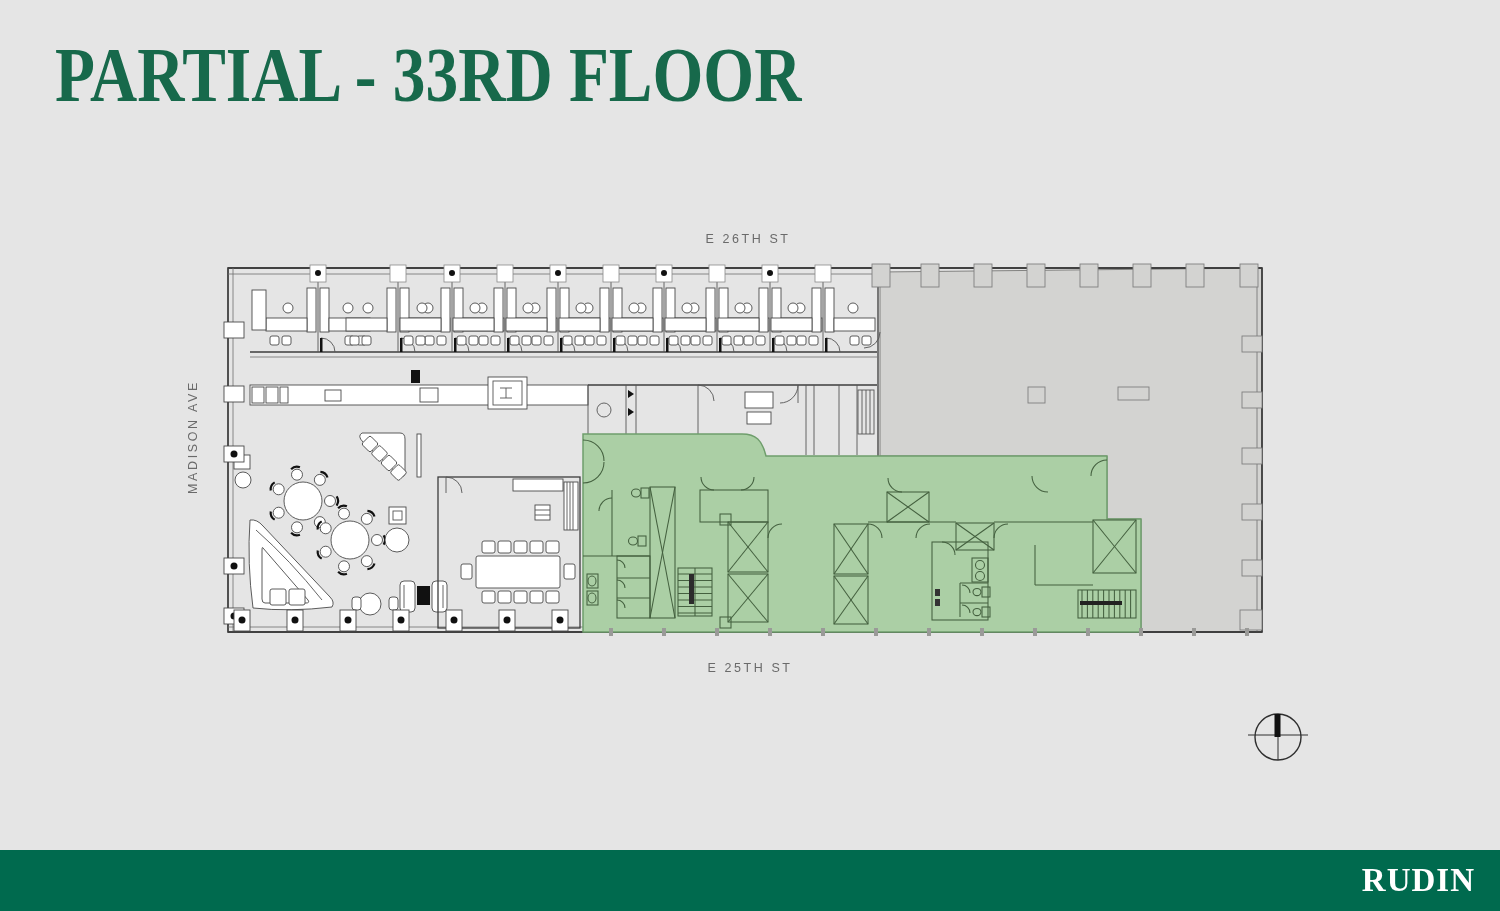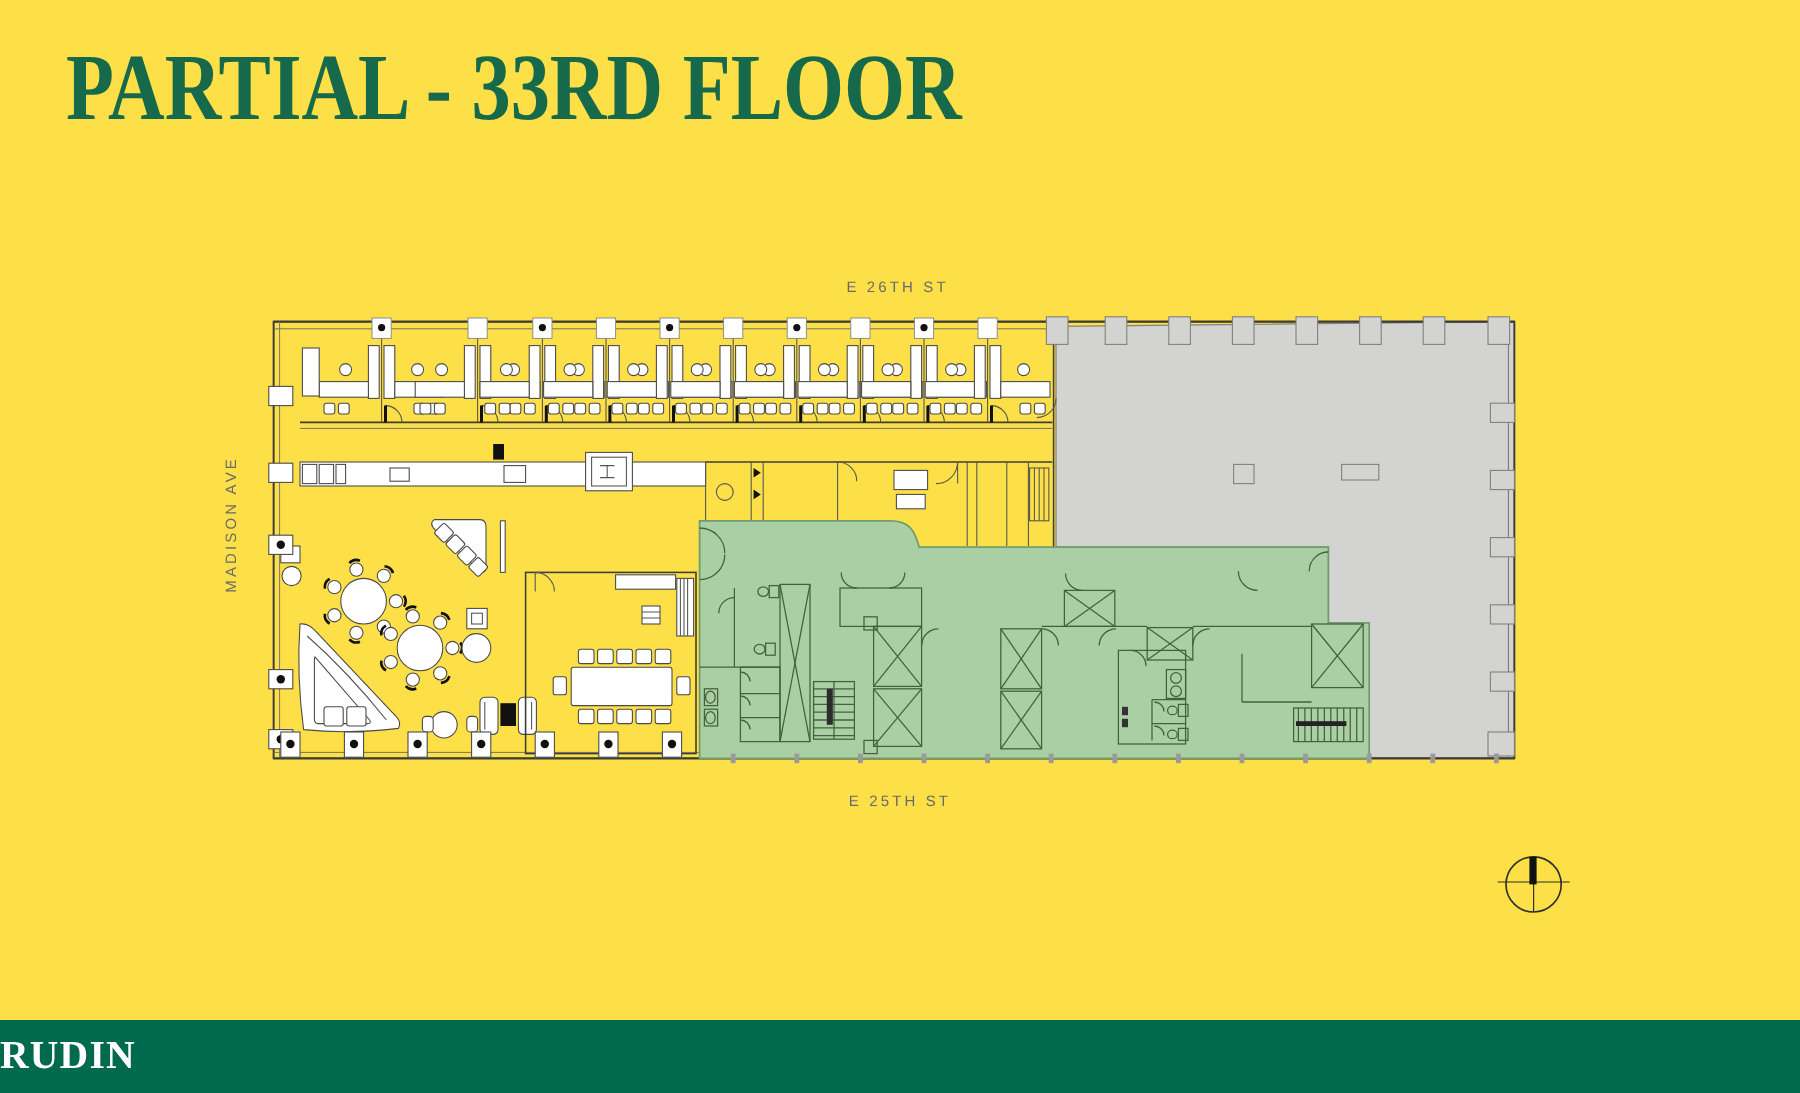--- a/index.html
+++ b/index.html
@@ -1,25 +1,25 @@
 <!DOCTYPE html>
 <html><head>
 <meta charset="utf-8">
 <style>
   html,body{margin:0;padding:0;background:#fff;width:1500px;height:911px;overflow:hidden;
     font-family:"Liberation Sans",sans-serif;}
-  #stage{position:relative;width:1500px;height:911px;background:#fde047;}
+  #stage{position:relative;width:1500px;height:911px;background:#e5e5e5;}
   #plan{position:absolute;left:0;top:0;}
   .hdr{position:absolute;left:55px;top:34px;}
   .title{font-family:"Liberation Serif",serif;font-weight:700;color:#17694b;
     font-size:76px;line-height:1;letter-spacing:0;transform:scale(.86,1.04);
     transform-origin:left top;white-space:nowrap;margin:0;}
   .subtitle{margin-top:22px;font-size:18px;font-weight:700;letter-spacing:.6px;color:#161616;}
   .footer{position:absolute;left:0;bottom:0;width:1500px;height:61px;background:#006a4e;
-    display:flex;align-items:center;justify-content:flex-start;}
+    display:flex;align-items:center;justify-content:flex-end;}
   .logo{font-family:"Liberation Serif",serif;font-weight:700;color:#fff;font-size:33px;
     letter-spacing:1px;margin-right:25px;}
   text{font-family:"Liberation Sans",sans-serif;}
   .street{fill:#6a6a6a;font-size:12.5px;letter-spacing:2.6px;}
   .w{stroke:#3c3c3c;stroke-width:1.3;fill:none}
   .w2{stroke:#6f6f6f;stroke-width:.8;fill:none}
   .thin{stroke:#555;stroke-width:.9;fill:none}
   .g{stroke:#44603f;stroke-width:1.05;fill:none}
   .furn{stroke:#4a4a4a;stroke-width:.9;fill:#fff}
 </style>

